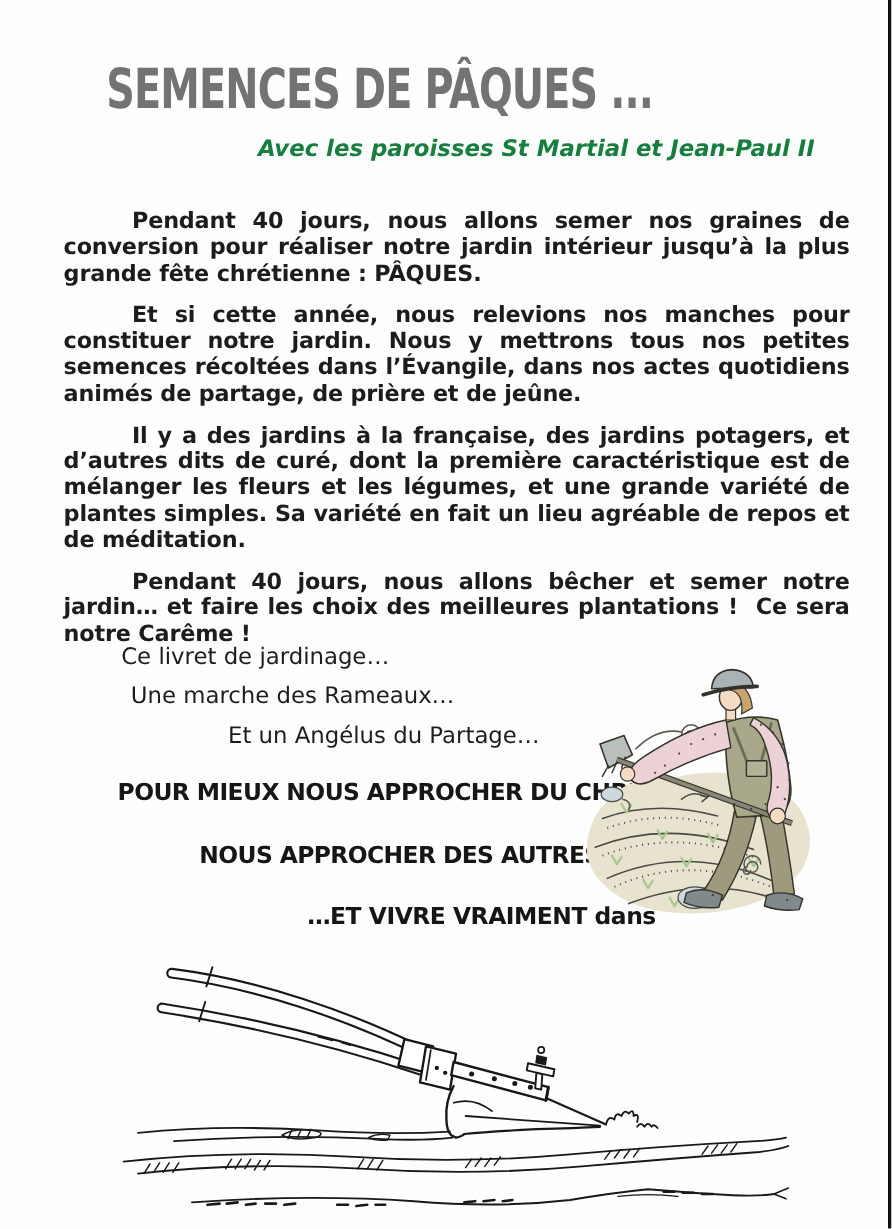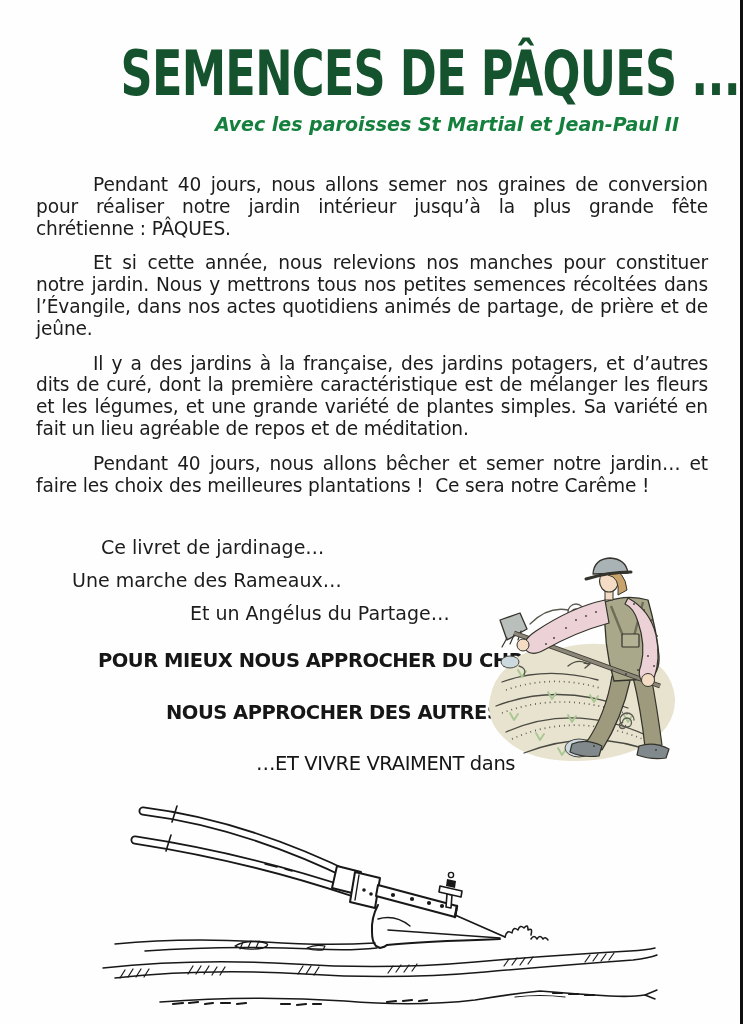--- a/index.html
+++ b/index.html
@@ -10,50 +10,50 @@
     overflow:hidden;
     font-family:"DejaVu Sans","Liberation Sans",sans-serif;
     color:#1c1c1c;
   }
   .edge-line{
     position:absolute;top:0;right:0;width:3px;height:100%;
     background:#0e0e0e;
   }
   .doc-title{
     position:absolute;top:48px;left:0;width:712px;
-    font-weight:bold;font-size:62px;line-height:52px;
-    white-space:nowrap;color:#14532d;margin:0;
+    font-weight:bold;font-size:46px;line-height:52px;
+    white-space:nowrap;color:#737373;margin:0;
   }
   .doc-title .squeeze{display:inline-block;transform:scaleX(0.72);transform-origin:50% 50%;letter-spacing:-1px;}
   .doc-subtitle{
     position:absolute;top:113px;right:64px;
     font-weight:bold;font-style:italic;font-size:19px;color:#15803d;
   }
   .body-text{
     position:absolute;top:174px;left:36px;width:672px;
     font-size:18.6px;line-height:21.8px;text-align:justify;
     letter-spacing:-0.15px;
   }
-  .body-text p{margin:0 0 13px 0;text-indent:57px;}
+  .body-text p{margin:0 0 13px 17px;text-indent:57px;font-weight:bold;}
   .offerings{
     position:absolute;top:531px;left:0;width:600px;
     font-weight:normal;font-size:19px;line-height:33px;
   }
   .offer-0{margin-left:101px;}
-  .offer-1{margin-left:72px;}
+  .offer-1{margin-left:109px;}
   .offer-2{margin-left:190px;}
   .caps-line{
     position:absolute;font-weight:bold;font-size:19.5px;
     letter-spacing:-0.5px;white-space:nowrap;color:#161616;
   }
   .caps-1{top:649px;left:98px;}
   .caps-2{top:701px;left:166px;}
   .closing{
     position:absolute;top:752px;left:190px;
-    font-weight:normal;font-size:19.5px;line-height:23px;
+    font-weight:bold;font-size:19.5px;line-height:23px;
     letter-spacing:-0.4px;white-space:nowrap;color:#161616;
   }
   .closing .l1{margin-left:66px;}
   .illus{position:absolute;}
   .illus-gardener{left:476px;top:550px;}
   .illus-plow{left:85px;top:798px;}
 </style>
 </head>
 <body>
 

